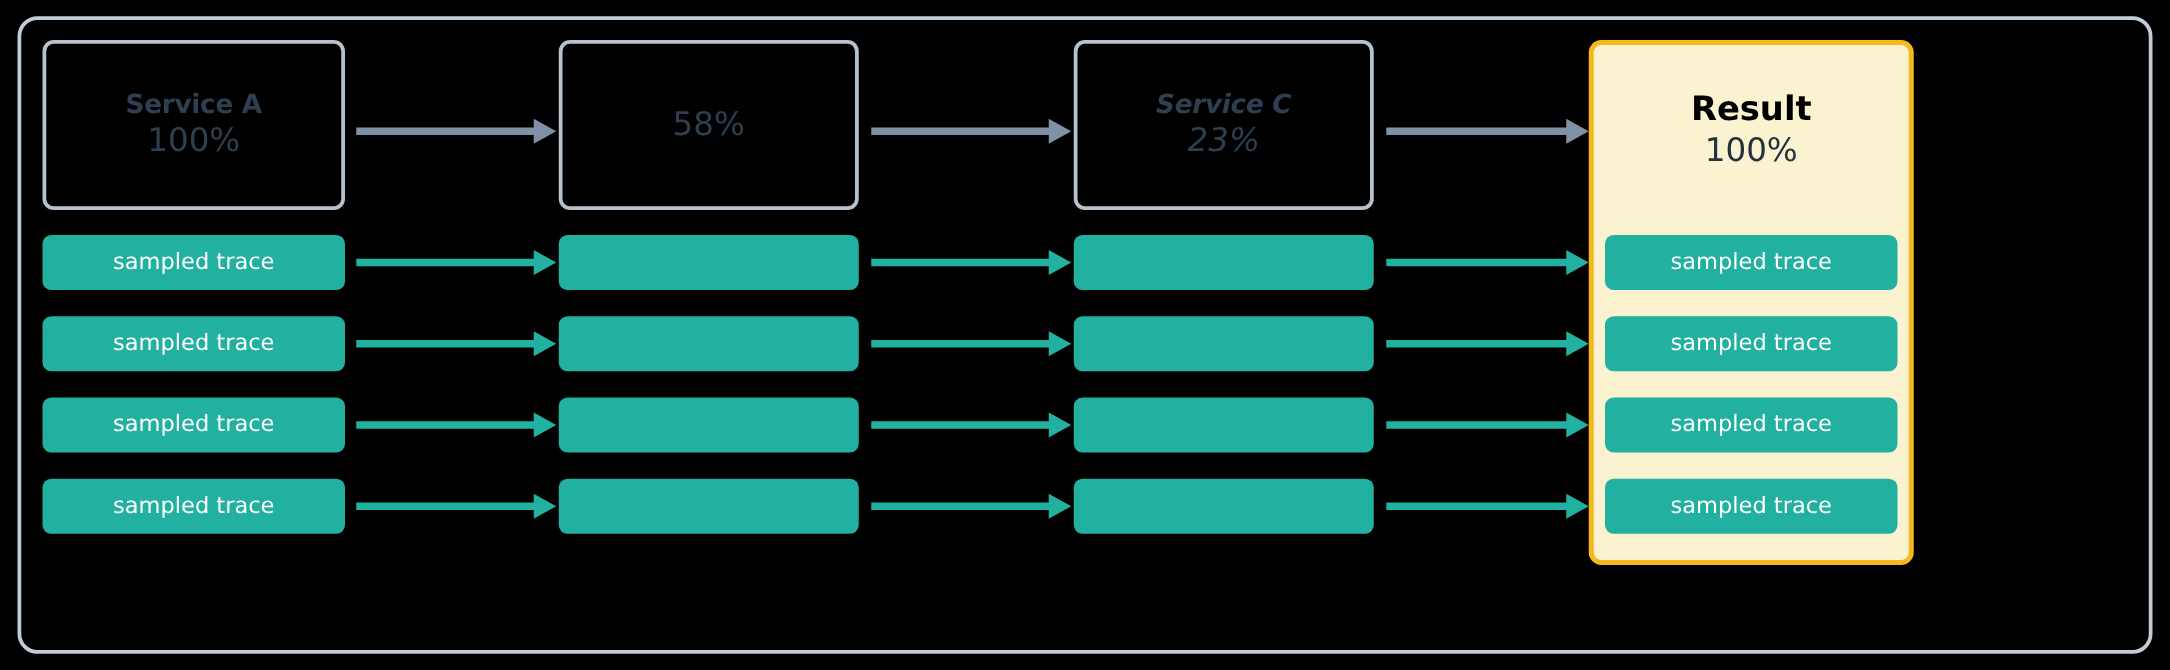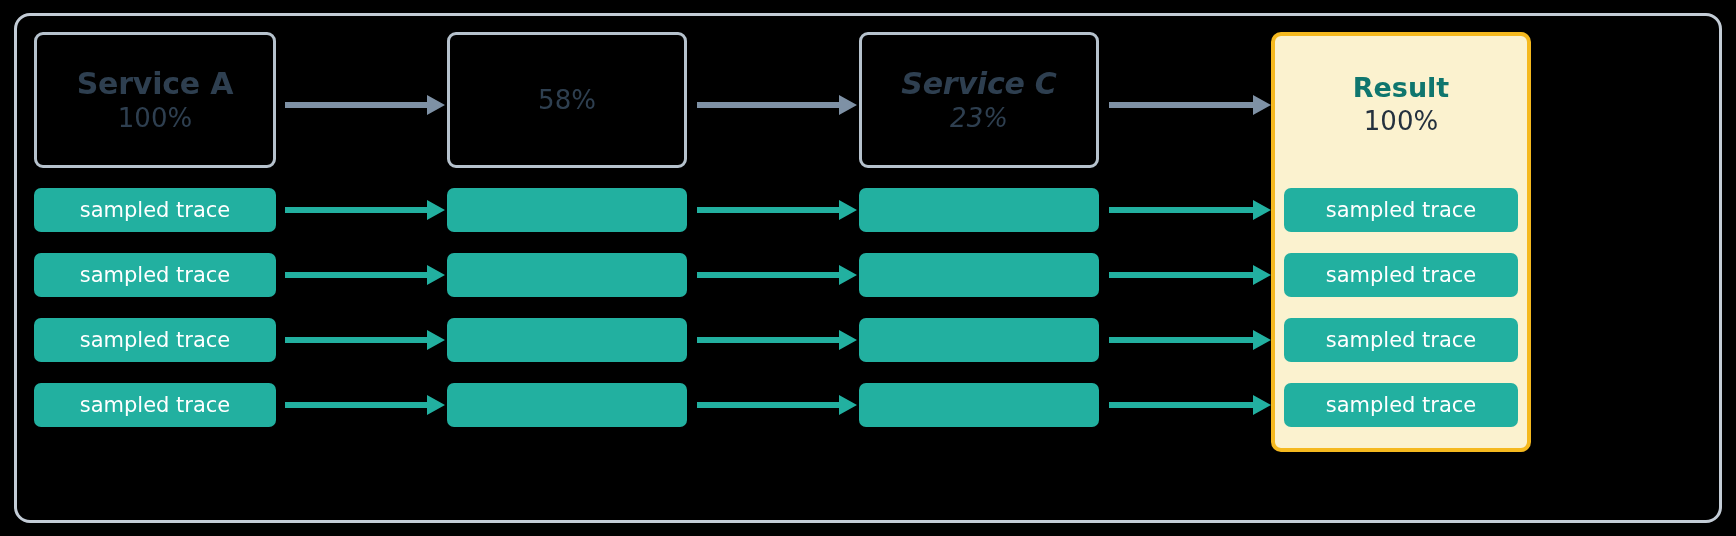--- a/index.html
+++ b/index.html
@@ -52,21 +52,21 @@
     border: 3px solid #b6c2cd;
     border-radius: 9px;
     background: transparent;
     display: flex;
     flex-direction: column;
     align-items: center;
     justify-content: center;
     gap: 4px;
   }
   .service-name {
-    font-size: 30px;
+    font-size: 21px;
     font-weight: bold;
     color: #2e3f50;
     letter-spacing: -0.2px;
     line-height: 1.1;
   }
   .service-pct {
     font-size: 26px;
     font-weight: 400;
     color: #2e3f50;
     line-height: 1.1;
@@ -91,42 +91,42 @@
     height: 136px;
     display: flex;
     flex-direction: column;
     align-items: center;
     justify-content: center;
     gap: 4px;
   }
   .result-name {
     font-size: 27px;
     font-weight: bold;
-    color: #0f766e;
+    color: #000000;
     line-height: 1.1;
   }
   .result-pct {
     font-size: 26px;
     font-weight: 400;
     color: #24313e;
     line-height: 1.1;
   }
 
   
   .trace {
     position: absolute;
     height: 44px;
     border-radius: 7px;
     background: #22b0a0;
     display: flex;
     align-items: center;
     justify-content: center;
   }
   .trace-label {
-    font-size: 21px;
+    font-size: 18px;
     color: #ffffff;
     font-weight: 400;
     line-height: 1;
     white-space: nowrap;
   }
   .trace-col-a      { left: 34px;   width: 242px; }
   .trace-col-b      { left: 447px;  width: 240px; }
   .trace-col-c      { left: 859px;  width: 240px; }
   .trace-col-result { left: 1284px; width: 234px; }
 

